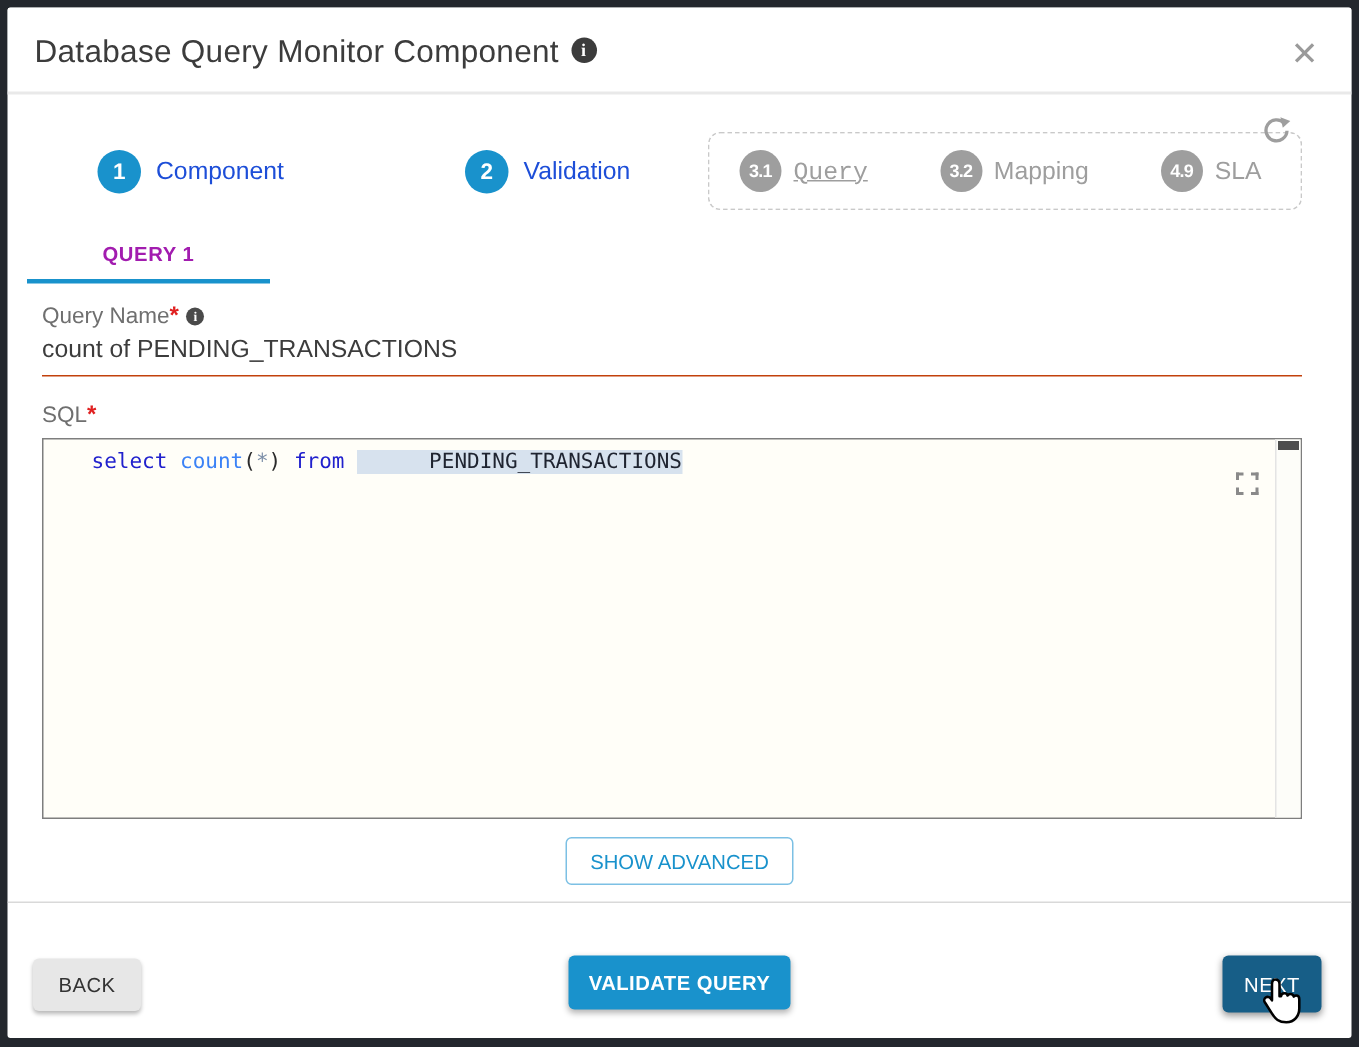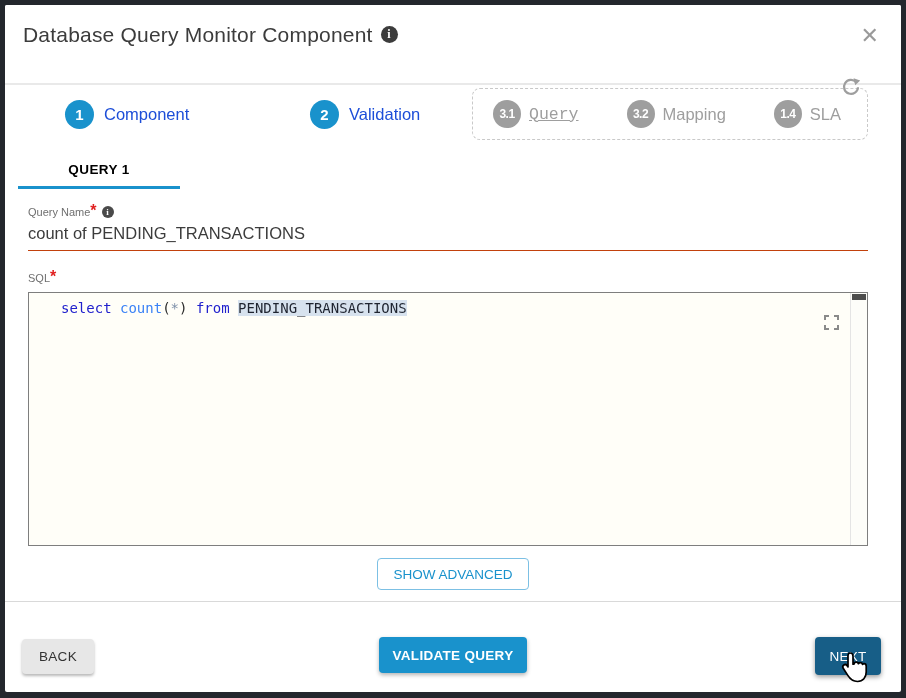--- a/index.html
+++ b/index.html
@@ -8,21 +8,21 @@
     background:#23272d;
     font-family:"Liberation Sans","DejaVu Sans",sans-serif;
     position:relative; overflow:hidden;
   }
   .dialog {
     position:absolute; left:5px; top:5px; width:896px; height:687px;
     background:#ffffff; border-radius:2px; overflow:hidden;
   }
 
   
-  .header { position:absolute; top:0; left:0; right:0; height:80px; background:#fff; border-bottom:2px solid #e9e9e9; }
+  .header { position:absolute; top:0; left:0; right:0; height:58px; background:#fff; border-bottom:2px solid #e9e9e9; }
   .title { position:absolute; left:18px; top:18px; font-size:21px; color:#3c3c3c; letter-spacing:.2px; }
   .info-badge { display:inline-block; vertical-align:middle; margin-left:8px; margin-top:-3px;
     width:17px; height:17px; border-radius:50%; background:#3c3c3c; color:#fff;
     font-family:"Liberation Serif",serif; font-weight:bold; font-size:12px; line-height:17px; text-align:center; }
   .close-btn { position:absolute; right:22px; top:20px; color:#9a9a9a; font-size:22px; font-weight:bold; cursor:pointer; line-height:1; }
 
   
   .stepper { position:absolute; top:83px; left:0; right:0; height:52px; }
   .step { position:absolute; display:flex; align-items:center; gap:10px; height:52px; }
   .step-1 { left:60px; } .step-2 { left:305px; }
@@ -35,46 +35,46 @@
     justify-content:space-between; padding:0 26px 0 20px; }
   .sub-step { display:flex; align-items:center; gap:8px; }
   .sub-circle { width:28px; height:28px; border-radius:50%; background:#9e9e9e; color:#fff;
     font-weight:bold; font-size:12px; display:flex; align-items:center; justify-content:center; letter-spacing:-0.5px; }
   .sub-label { color:#9e9e9e; font-size:16.5px; }
   .sub-label.link { text-decoration:underline; cursor:pointer;font-family:Liberation Mono, monospace; }
   .refresh { position:absolute; top:-12px; right:6px; width:20px; height:20px; }
 
   
   .tab { position:absolute; top:147px; left:13px; width:162px; height:34px;
-    color:#000000; font-size:13.5px; font-weight:bold; letter-spacing:.4px;
+    color:#a21caf; font-size:13.5px; font-weight:bold; letter-spacing:.4px;
     display:flex; align-items:center; justify-content:center; cursor:pointer; }
   .tab-underline { position:absolute; top:181px; left:13px; width:162px; height:3px; background:#1992cc; }
 
   
-  .field-label { color:#6f6f6f; font-size:11px; }
+  .field-label { color:#6f6f6f; font-size:15px; }
   .req { color:#e02020; font-weight:bold; }
   .mini-info { display:inline-block; vertical-align:1px; margin-left:5px;
     width:12px; height:12px; border-radius:50%; background:#4a4a4a; color:#fff;
     font-family:"Liberation Serif",serif; font-weight:bold; font-size:9px; line-height:12px; text-align:center; }
   .qname-block { position:absolute; top:197px; left:23px; width:840px; }
   .qname-input { display:block; width:100%; border:none; border-bottom:1px solid #c2410c;
     font-family:"Liberation Sans",sans-serif; font-size:16.5px; color:#3c3c3c;
     padding:2px 0 7px 0; margin-top:2px; background:transparent; outline:none; }
   .sql-label-block { position:absolute; top:263px; left:23px; }
 
   
   .editor { position:absolute; top:287px; left:23px; width:840px; height:254px;
     border:1px solid #7e7e7e; background:#fffef8; cursor:text; }
   .code-line { position:absolute; top:7px; left:32px;
     font-family:"DejaVu Sans Mono","Liberation Mono",monospace; font-size:14px; color:#2b2b2b; white-space:pre; }
   .tok-keyword { color:#2121cd; }
   .tok-builtin { color:#3b82f6;text-align:right; }
   .tok-plain   { color:#2b2b2b; }
   .tok-operator{ color:#7d8fa8; }
-  .tok-highlighted { color:#1f2430; background:#d7e2ee; }
+  .tok-highlighted { color:#1f2430; background:#d7e2ee;padding-left:48px; }
   .fullscreen-icon { position:absolute; top:22px; right:28px; width:15px; height:15px; cursor:pointer; }
   .fs-corner { position:absolute; width:5px; height:5px; border:0 solid #8a8a8a; }
   .fs-tl { top:0; left:0; border-top-width:2px; border-left-width:2px; }
   .fs-tr { top:0; right:0; border-top-width:2px; border-right-width:2px; }
   .fs-bl { bottom:0; left:0; border-bottom-width:2px; border-left-width:2px; }
   .fs-br { bottom:0; right:0; border-bottom-width:2px; border-right-width:2px; }
   .v-scrollbar { position:absolute; top:0; right:0; width:17px; height:100%;
     border-left:1px solid #e4e4e4; background:#fdfdf9; }
   .v-thumb { position:absolute; top:1px; left:1px; right:1px; height:6px; background:#4d4d4d; }
 
@@ -116,21 +116,21 @@
     <div class="sub-group">
       <div class="sub-step">
         <div class="sub-circle">3.1</div>
         <div class="sub-label link">Query</div>
       </div>
       <div class="sub-step">
         <div class="sub-circle">3.2</div>
         <div class="sub-label">Mapping</div>
       </div>
       <div class="sub-step">
-        <div class="sub-circle">1.4</div>
+        <div class="sub-circle">4.9</div>
         <div class="sub-label">SLA</div>
       </div>
       <div class="refresh">
         <svg width="20" height="20" viewBox="0 0 20 20">
           <path d="M15.2 5.2 A7 7 0 1 0 17 10.2" fill="none" stroke="#9e9e9e" stroke-width="2.2"></path>
           <polygon points="12.6,1.2 19.2,3.6 14.2,8.2" fill="#9e9e9e"></polygon>
         </svg>
       </div>
     </div>
   </div>

